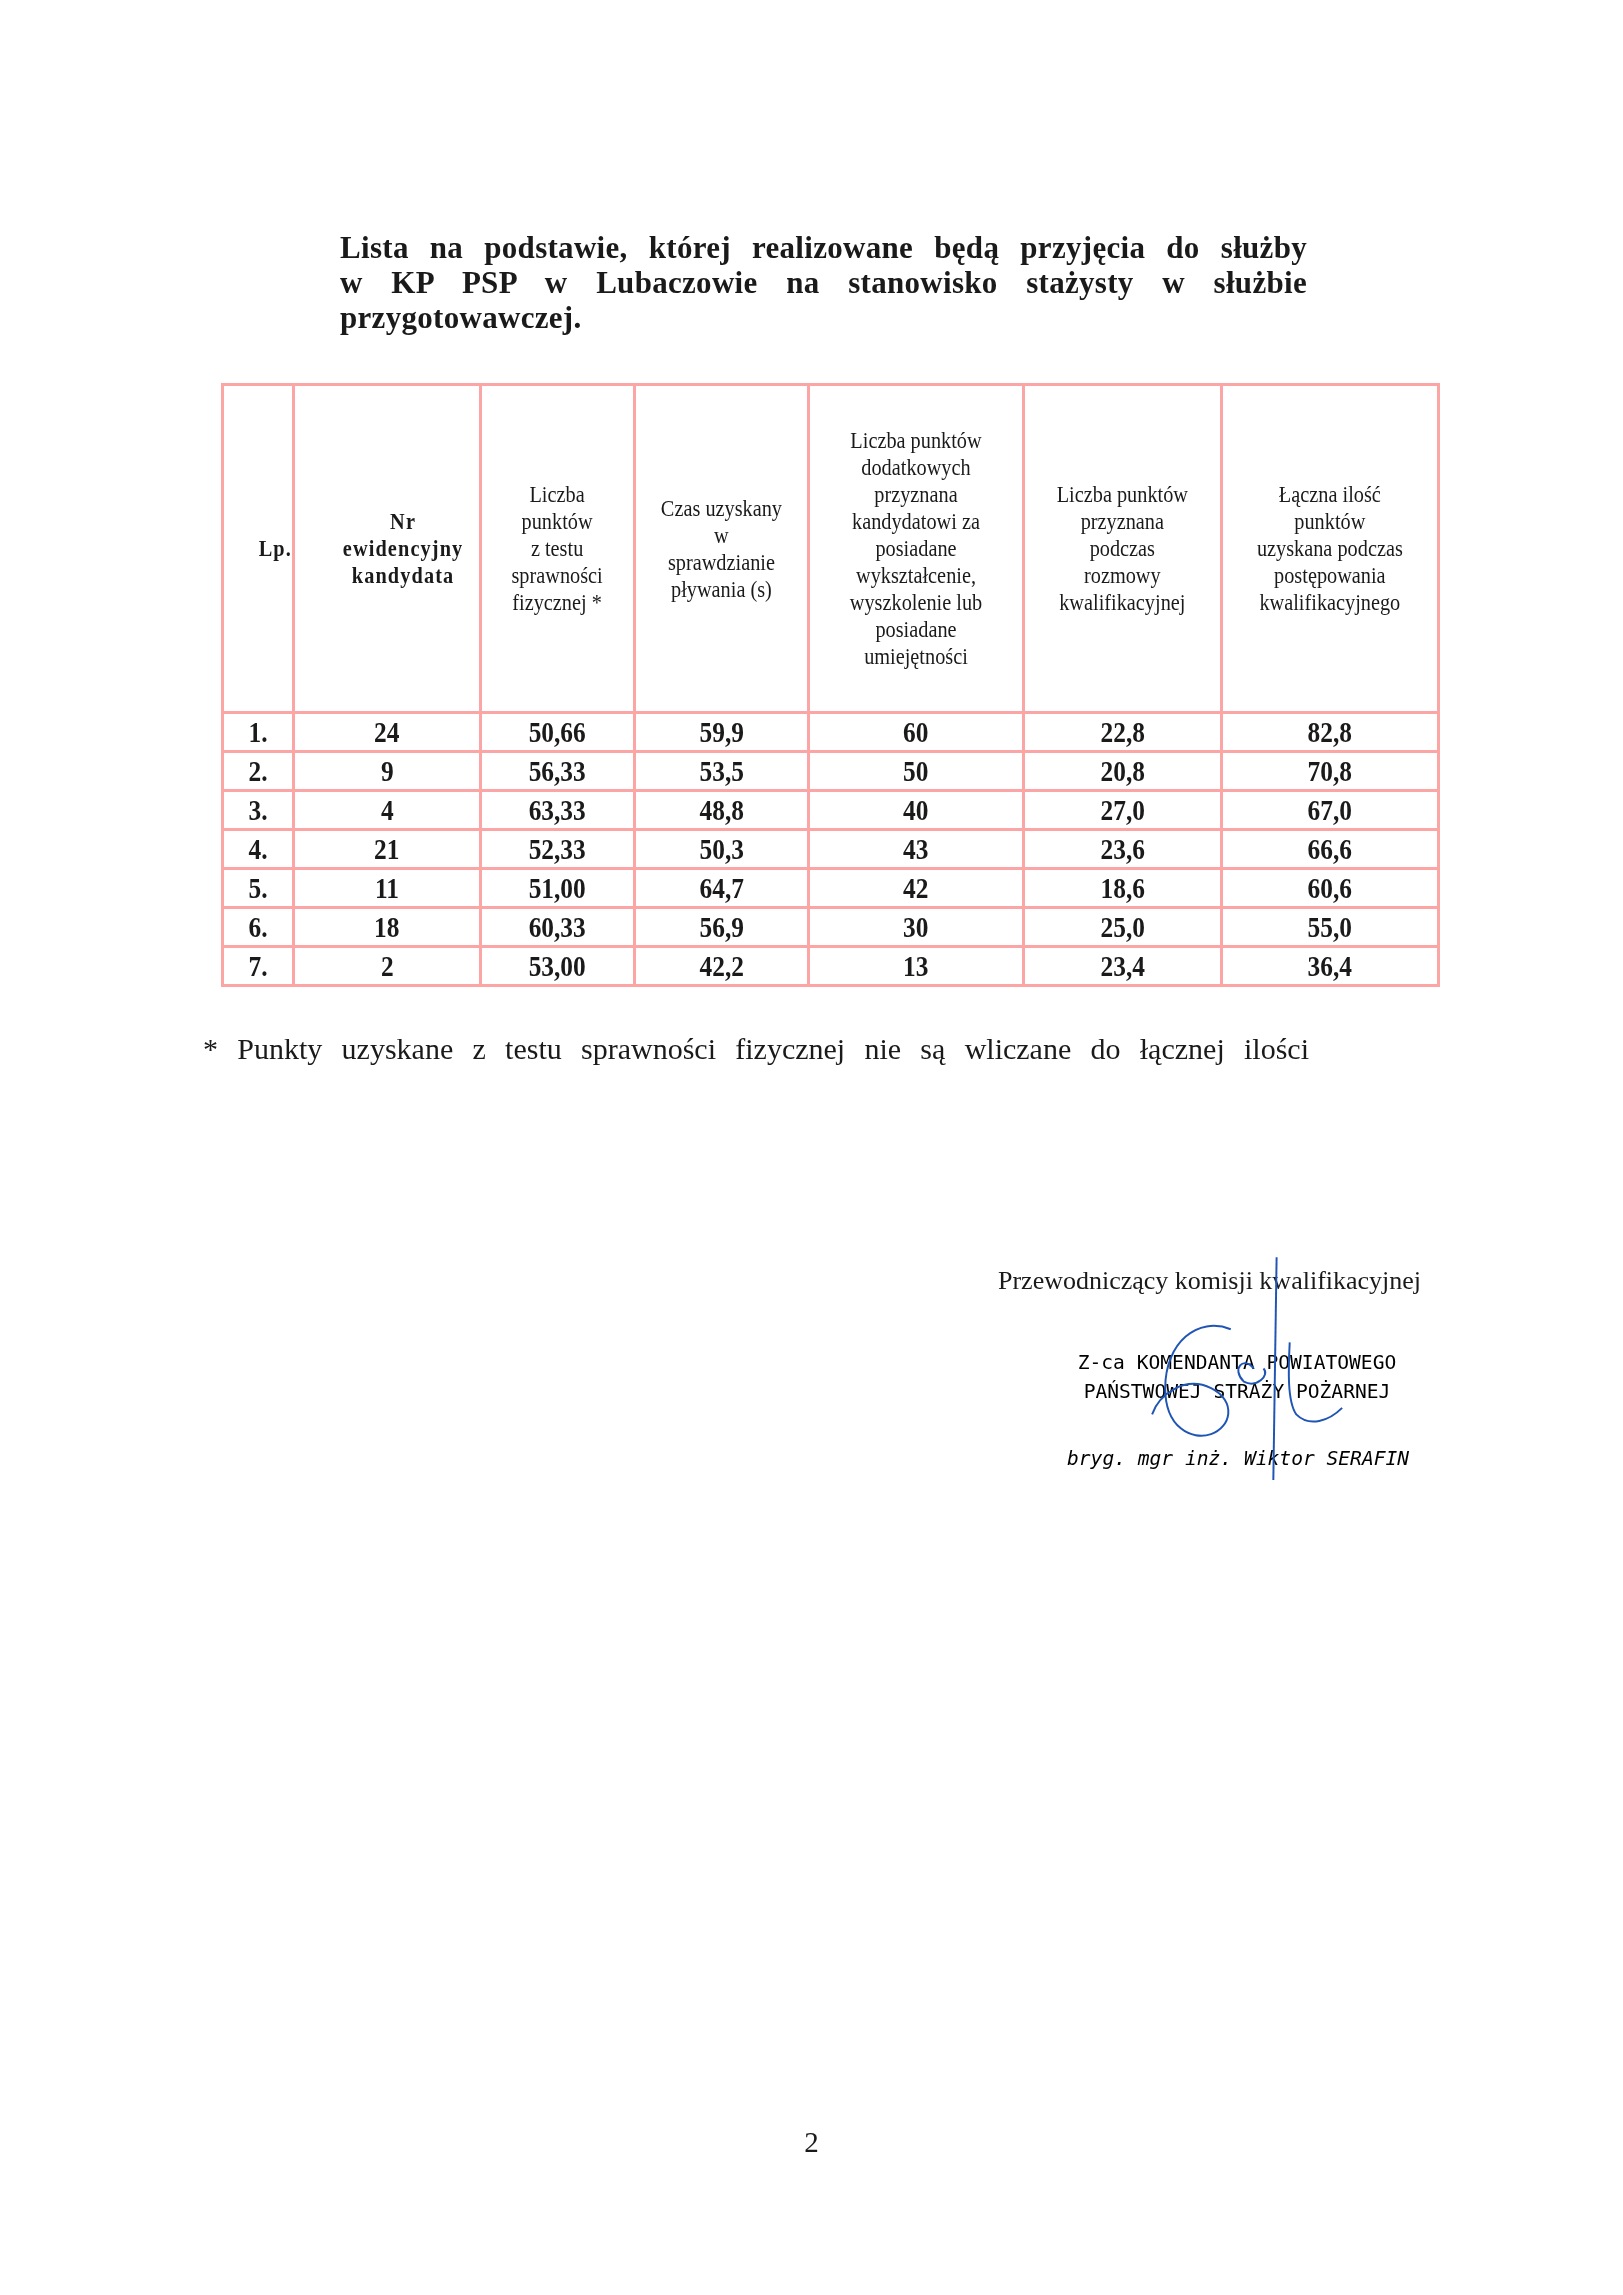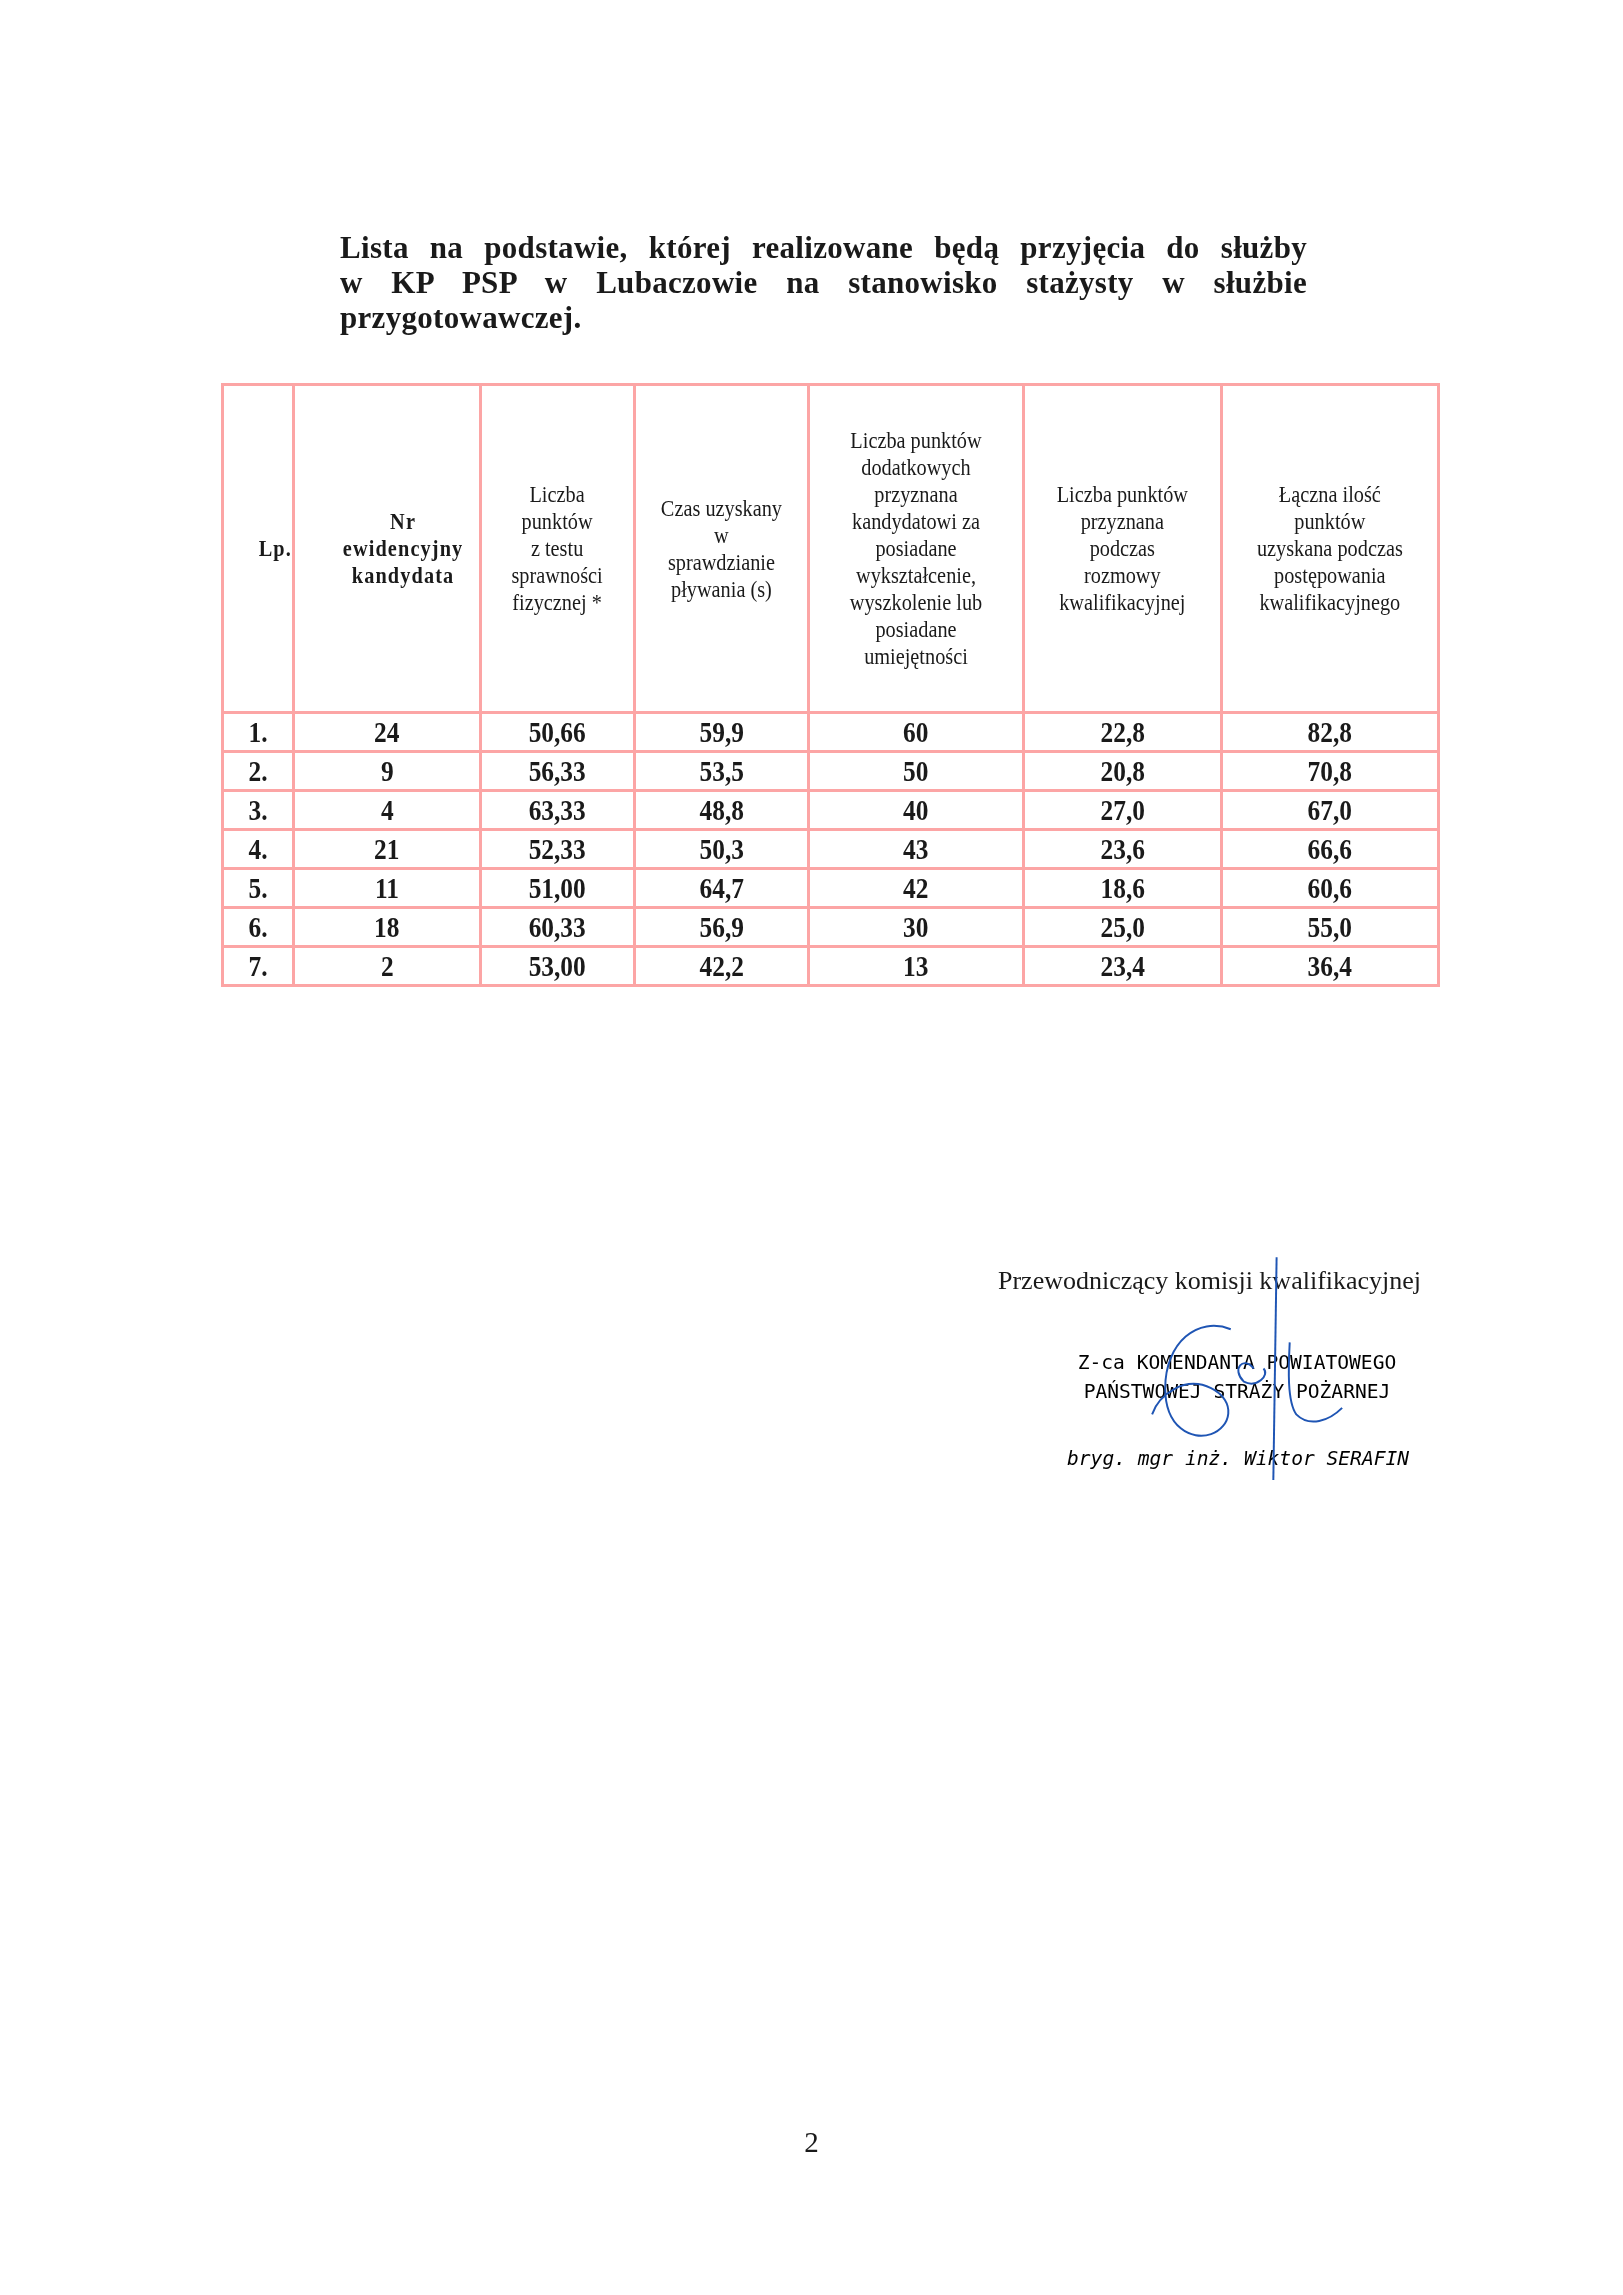--- a/index.html
+++ b/index.html
@@ -151,20 +151,21 @@
         <td><span class="cond">53,00</span></td>
         <td><span class="cond">42,2</span></td>
         <td><span class="cond">13</span></td>
         <td><span class="cond">23,4</span></td>
         <td class="bold"><span class="cond">36,4</span></td>
       </tr>
     </tbody>
 </table>
 
 <div class="footnote">
+  <span class="line first">* Punkty uzyskane z testu sprawności fizycznej nie są wliczane do łącznej ilości</span>
 </div>
 
 <div class="signature-label">Przewodniczący komisji kwalifikacyjnej</div>
 
 <div class="stamp">
   <span class="line">Z-ca KOMENDANTA POWIATOWEGO</span>
   <span class="line">PAŃSTWOWEJ STRAŻY POŻARNEJ</span>
   <span class="line name">bryg. mgr inż. Wiktor SERAFIN</span>
 </div>
 

